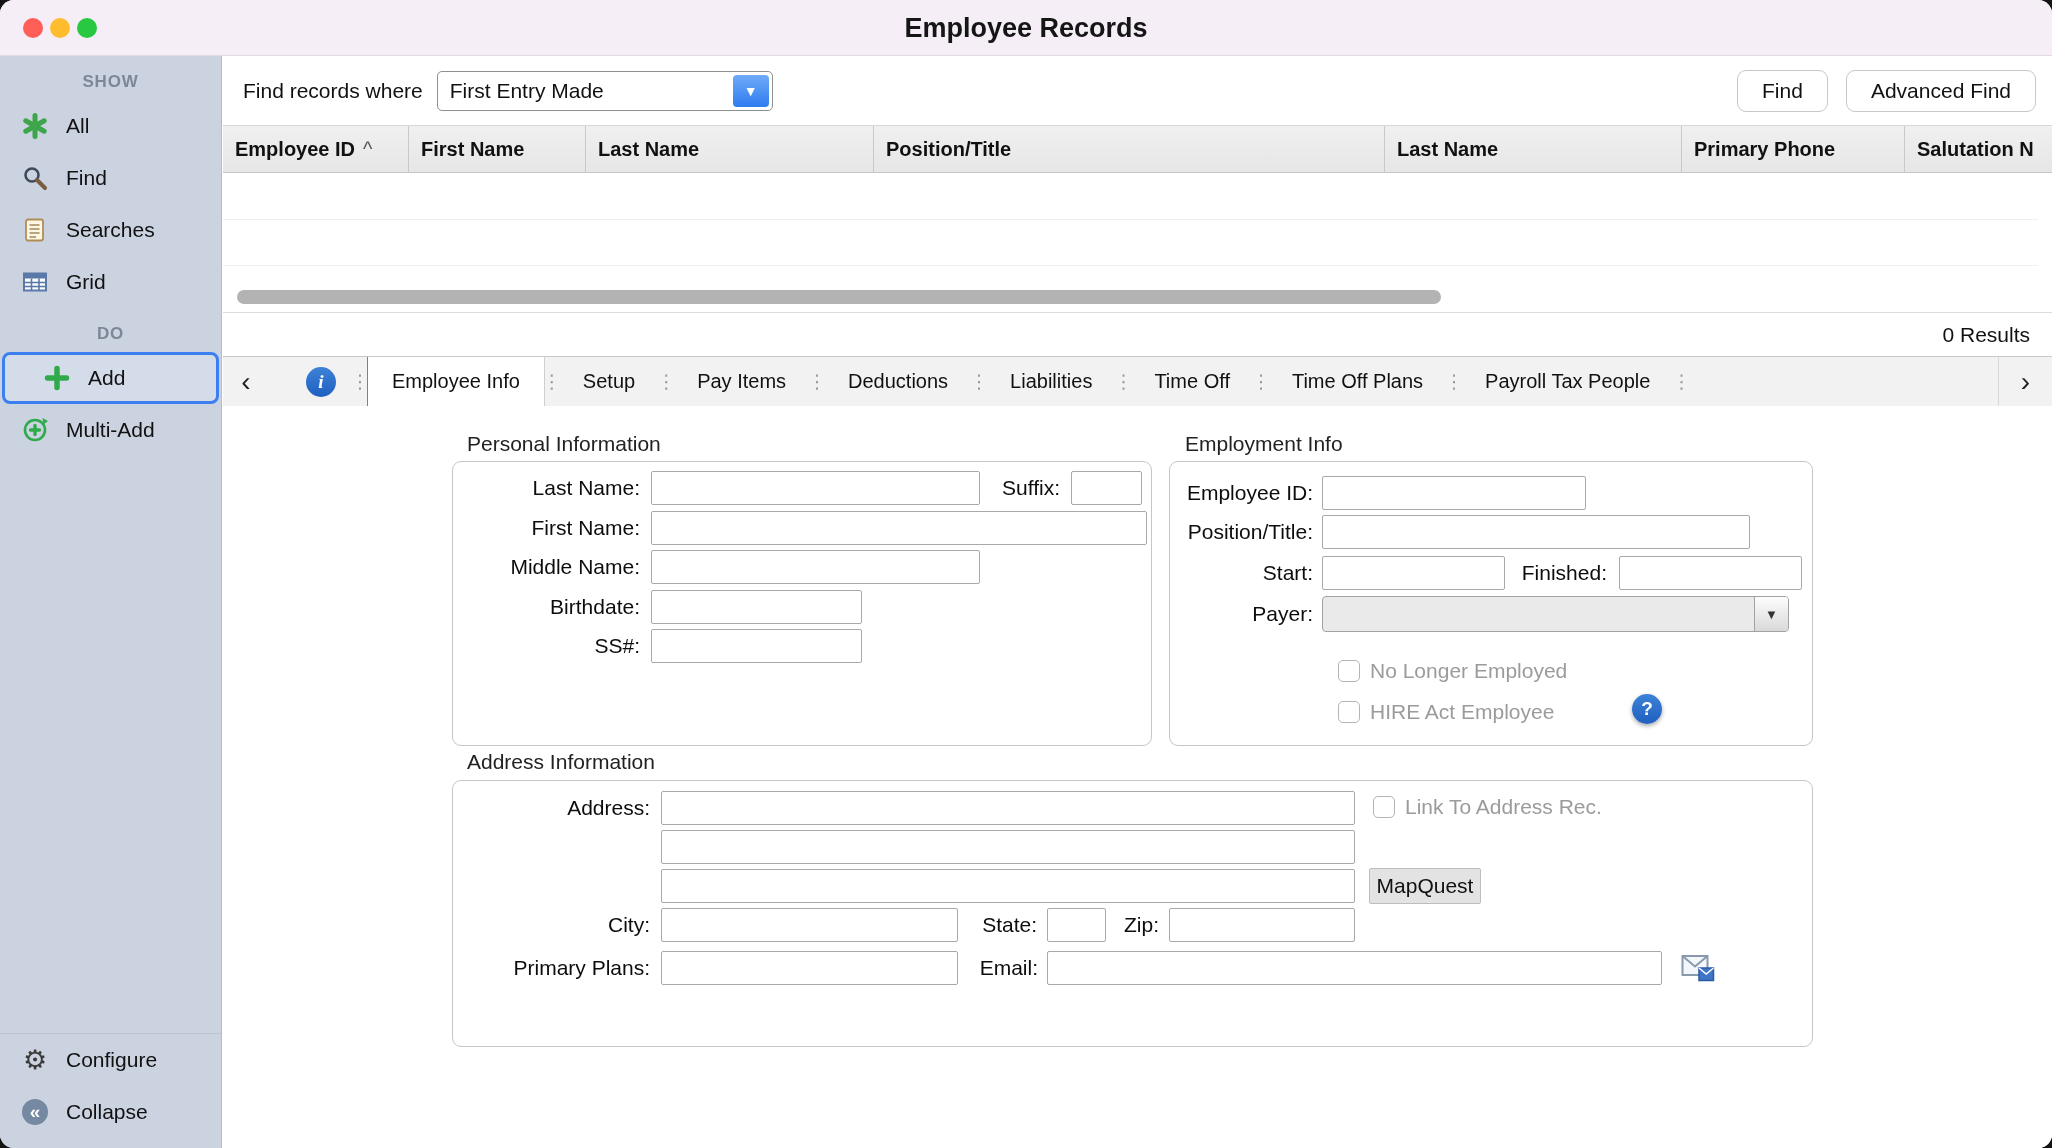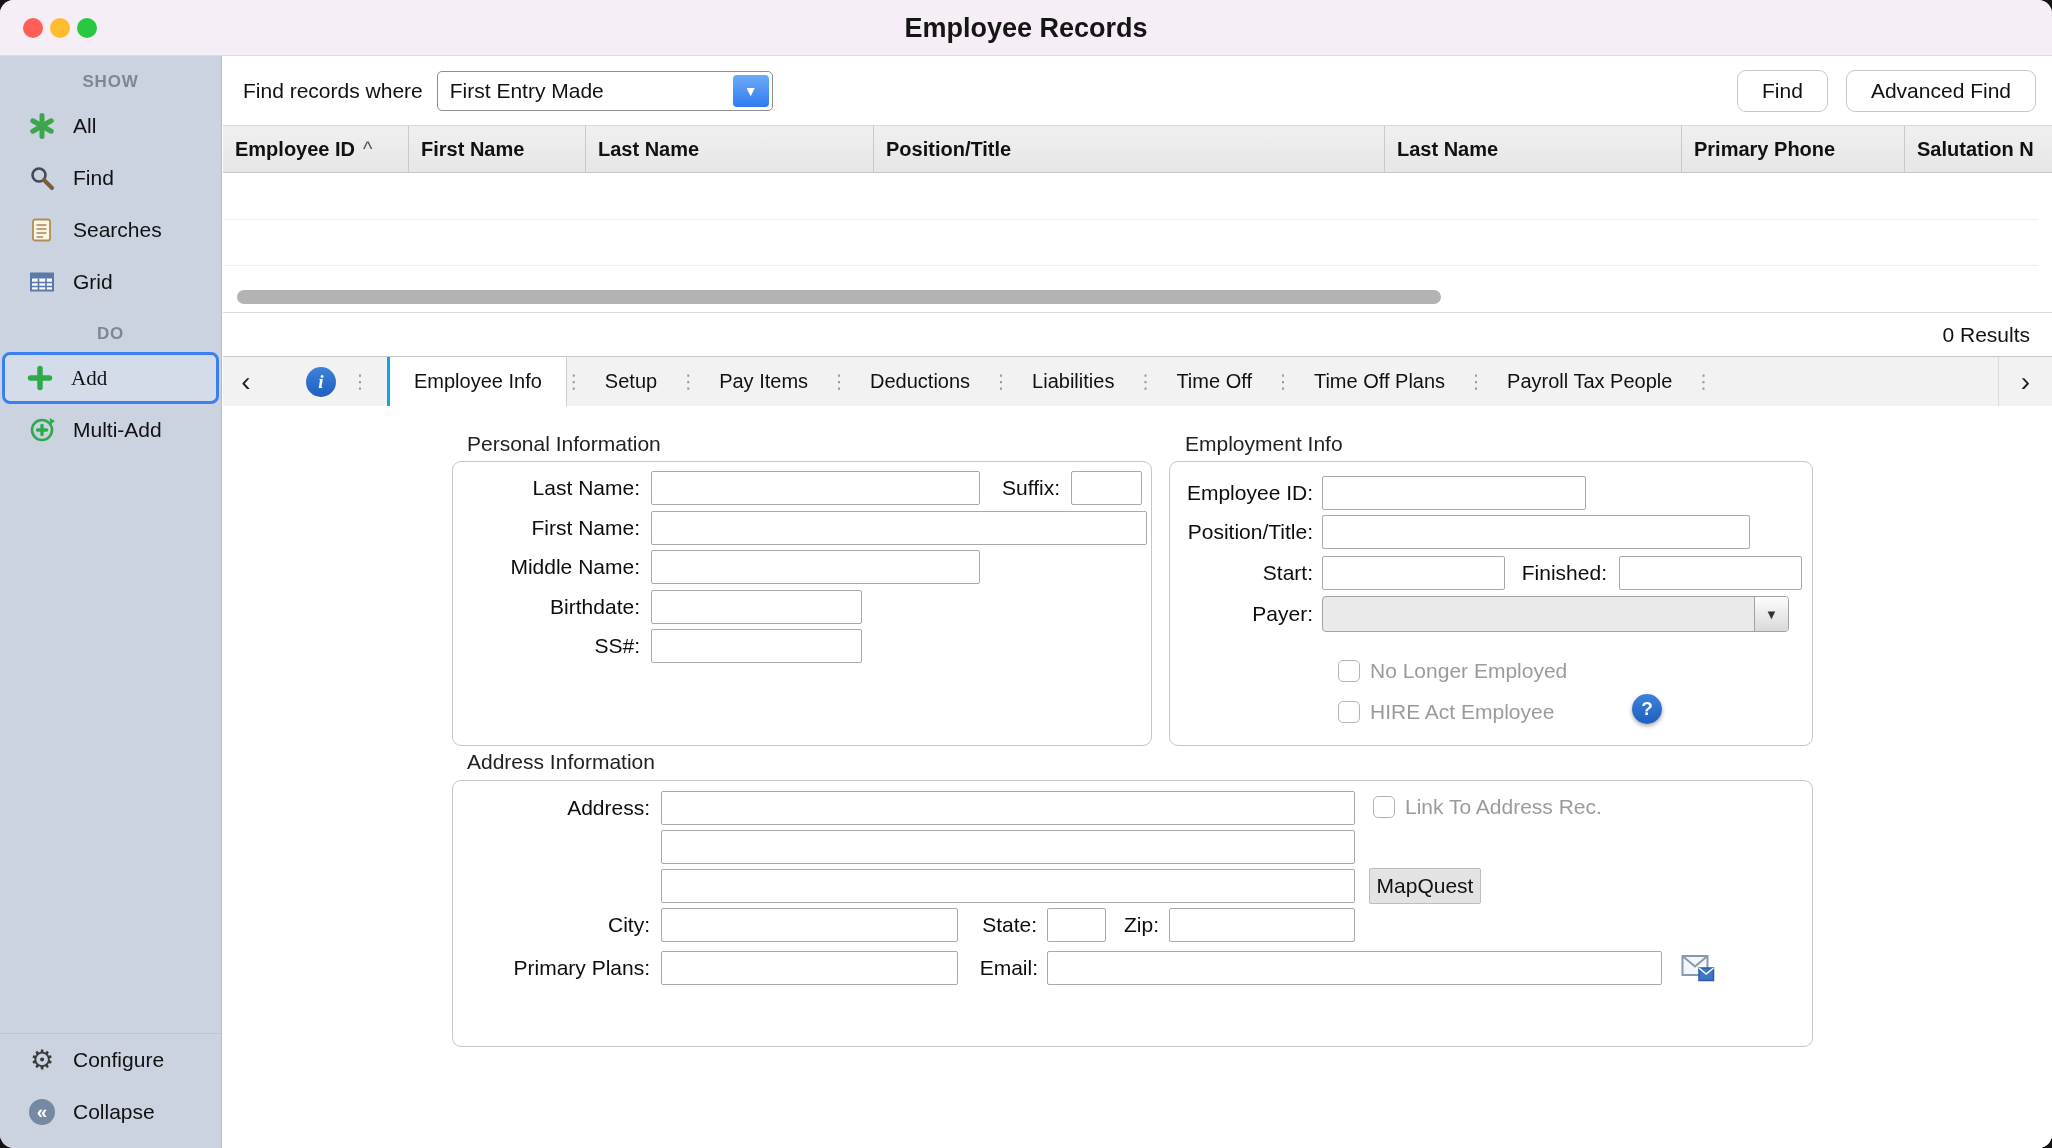--- a/index.html
+++ b/index.html
@@ -43,31 +43,30 @@
     border-right: 1px solid #b4bdcb;
     display: flex; flex-direction: column; justify-content: flex-end;
   }
   .sb-header {
     text-align: center; color: #7d8798; font-weight: bold;
     font-size: 17px; letter-spacing: 0.8px;
     margin-top: 16px; margin-bottom: 8px;
   }
   .sb-item {
     height: 52px; display: flex; align-items: center;
-    padding-left: 27px; gap: 16px; font-size: 21px; color: #111;
+    padding-left: 20px; gap: 16px; font-size: 21px; color: #111;
     cursor: default;
   }
   .sb-item .icon { width: 30px; display: flex; align-items: center; justify-content: center; flex: none; }
   .sb-item.selected {
     margin: 0 2px;
     border: 3px solid #3b7ff0;
     border-radius: 8px;
     background: #d5dce9;
-    padding-left: 20px;
-    font-family: Liberation Serif, serif;
+    padding-left: 37px;
   }
   .sb-footer { margin-top: auto; padding-bottom: 10px; border-top: 1px solid #bcc4d2; }
   .glyph-gear { font-size: 27px; color: #3a3a3a; line-height: 1; }
   .collapse-badge {
     width: 26px; height: 26px; border-radius: 50%;
     background: #7589a2; color: #fff;
     display: flex; align-items: center; justify-content: center;
     font-size: 19px; font-weight: bold; line-height: 1; padding-bottom: 2px;
   }
 
@@ -145,21 +144,21 @@
     width: 30px; height: 30px; border-radius: 50%;
     background: linear-gradient(#3d82d8, #1f5fc0); color: #fff;
     display: flex; align-items: center; justify-content: center;
     font-size: 19px; font-weight: bold; font-style: italic;
     font-family: "Liberation Serif", serif;
   }
   .tab {
     padding: 0 24px; display: flex; align-items: center; white-space: nowrap;
     color: #111; flex: none; cursor: default;
   }
-  .tab.active { background: #fff; border-left: 3px solid #0ea5e9; border-right: 1px solid #cfcfcf; margin-left: 20px; }
+  .tab.active { background: #fff; border-left: 1px solid #0ea5e9; border-right: 1px solid #cfcfcf; }
   .tab-sep {
     width: 14px; display: flex; align-items: center; justify-content: center;
     color: #9a9a9a; font-size: 19px; flex: none;
   }
   .tab-fill { flex: 1; }
 
   
   .form-area { position: absolute; top: 350px; left: 0; right: 0; bottom: 0; background: #fff; }
   .group-box { position: absolute; border: 1px solid #c6c6c6; border-radius: 9px; background: #fff; }
   .group-title { position: absolute; font-size: 21px; color: #222; }

